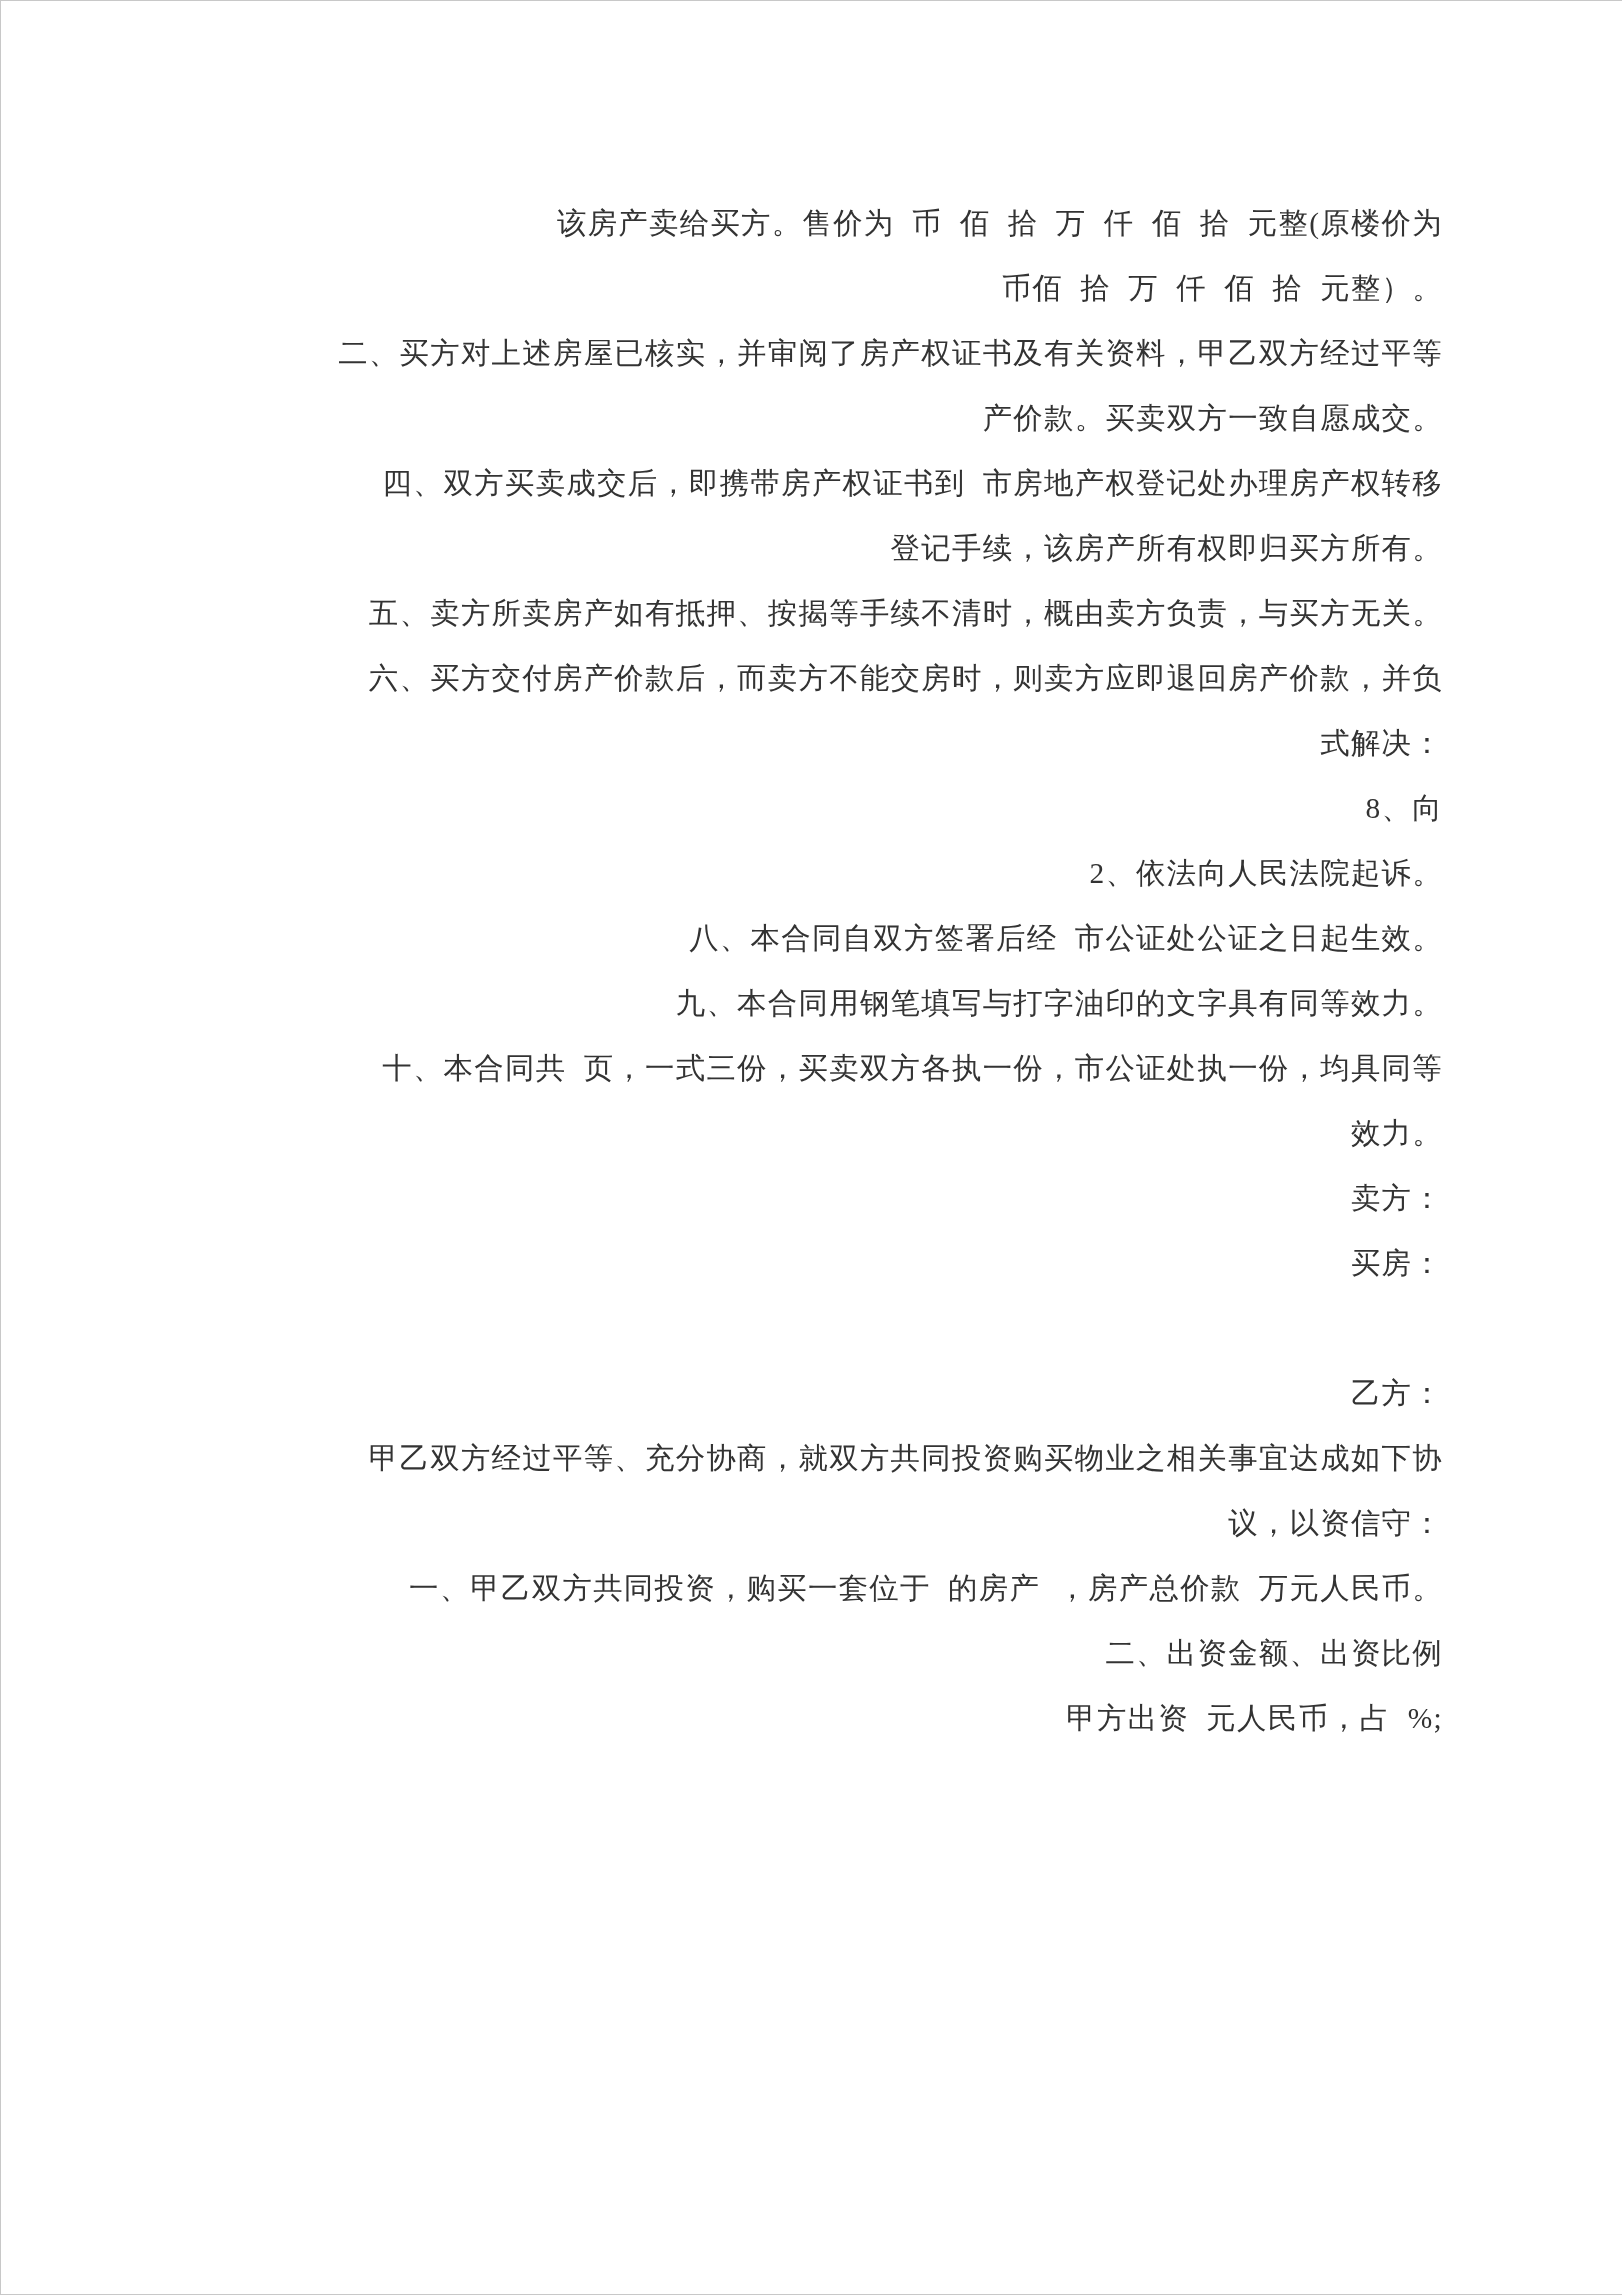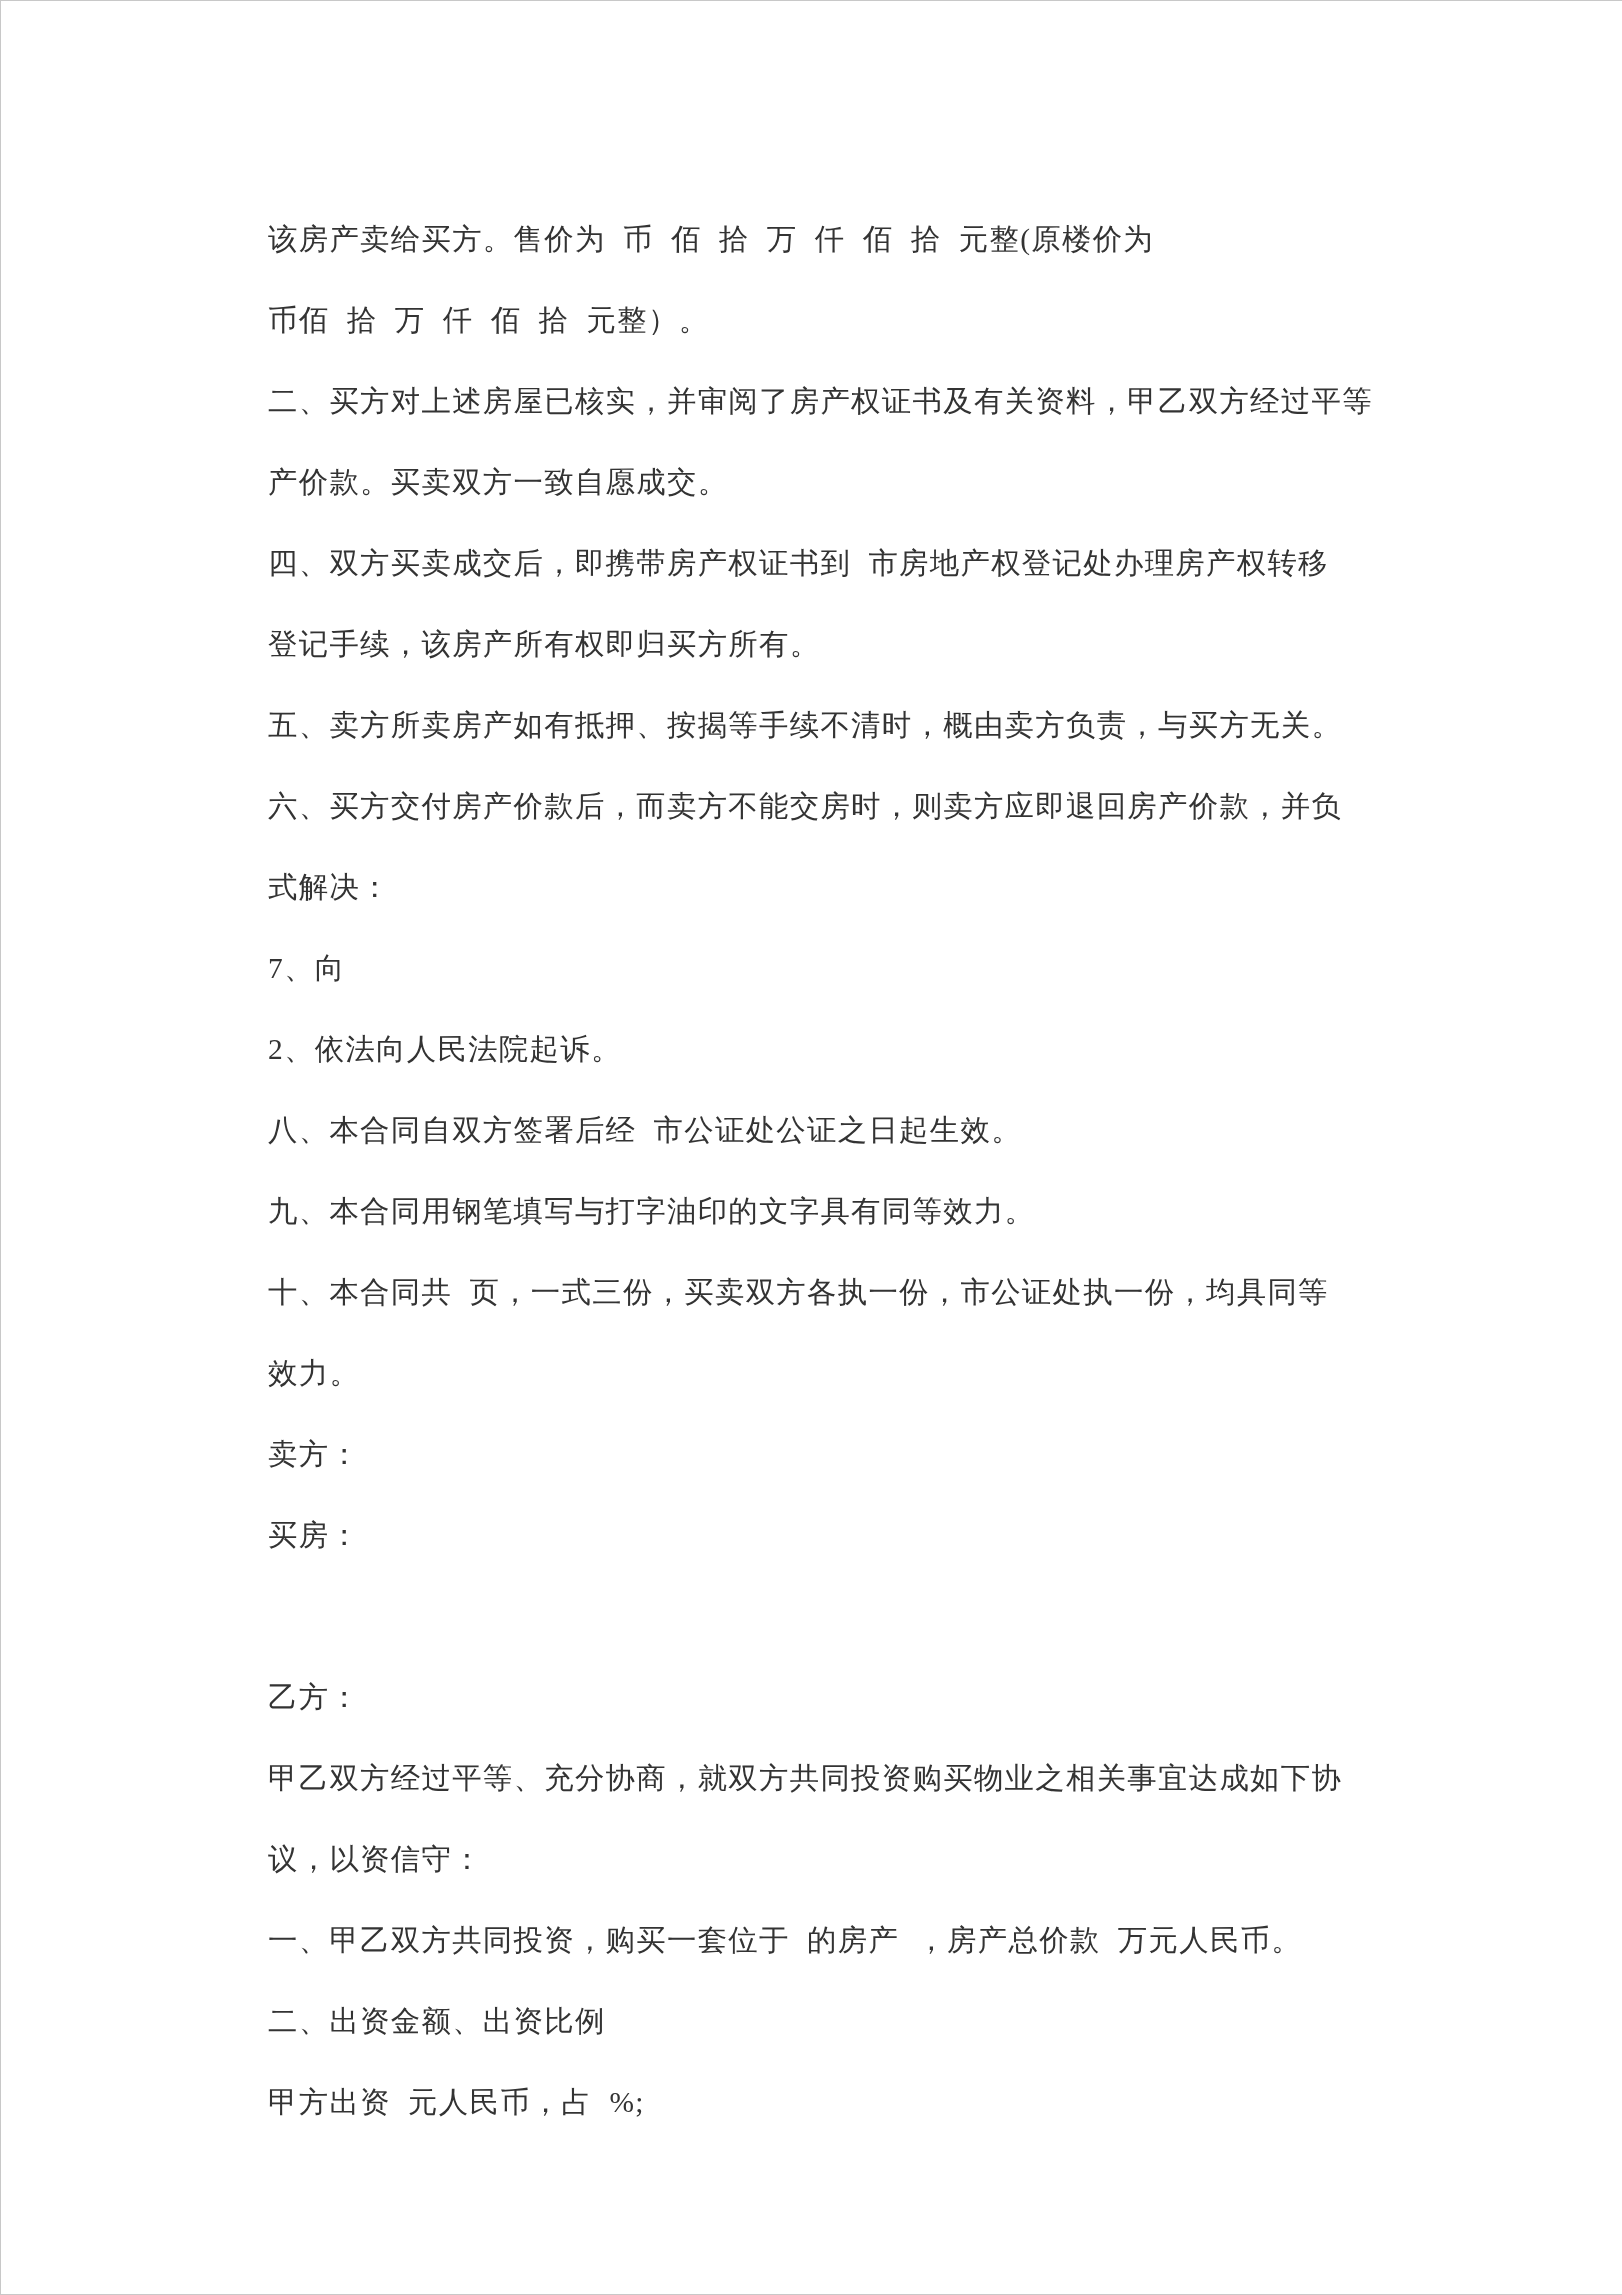--- a/index.html
+++ b/index.html
@@ -17,46 +17,47 @@
     border: 1.3px solid #c8c8c8;
     overflow: hidden;
   }
   .content {
     position: absolute;
     top: 190px;
     left: 251px;
     width: 1191px;
   }
   .content p {
-    margin: 16px;
+    margin: 0;
     padding: 0;
     min-height: 65px;
     line-height: 65px;
     font-size: 29.4px;
     letter-spacing: 1.3px;
     color: #333333;
     white-space: pre-wrap;
     font-family: "Liberation Serif", "DejaVu Serif", serif;
+    text-align: right;
   }
 </style>
 </head>
 <body>
 
 <div class="page">
   <div class="content">
     <p>该房产卖给买方。售价为  币  佰  拾  万  仟  佰  拾  元整(原楼价为</p>
     <p>币佰  拾  万  仟  佰  拾  元整）。</p>
     <p>二、买方对上述房屋已核实，并审阅了房产权证书及有关资料，甲乙双方经过平等</p>
     <p>产价款。买卖双方一致自愿成交。</p>
     <p>四、双方买卖成交后，即携带房产权证书到  市房地产权登记处办理房产权转移</p>
     <p>登记手续，该房产所有权即归买方所有。</p>
     <p>五、卖方所卖房产如有抵押、按揭等手续不清时，概由卖方负责，与买方无关。</p>
     <p>六、买方交付房产价款后，而卖方不能交房时，则卖方应即退回房产价款，并负</p>
     <p>式解决：</p>
-    <p>7、向</p>
+    <p>8、向</p>
     <p>2、依法向人民法院起诉。</p>
     <p>八、本合同自双方签署后经  市公证处公证之日起生效。</p>
     <p>九、本合同用钢笔填写与打字油印的文字具有同等效力。</p>
     <p>十、本合同共  页，一式三份，买卖双方各执一份，市公证处执一份，均具同等</p>
     <p>效力。</p>
     <p>卖方：</p>
     <p>买房：</p>
     <p></p>
     <p>乙方：</p>
     <p>甲乙双方经过平等、充分协商，就双方共同投资购买物业之相关事宜达成如下协</p>

